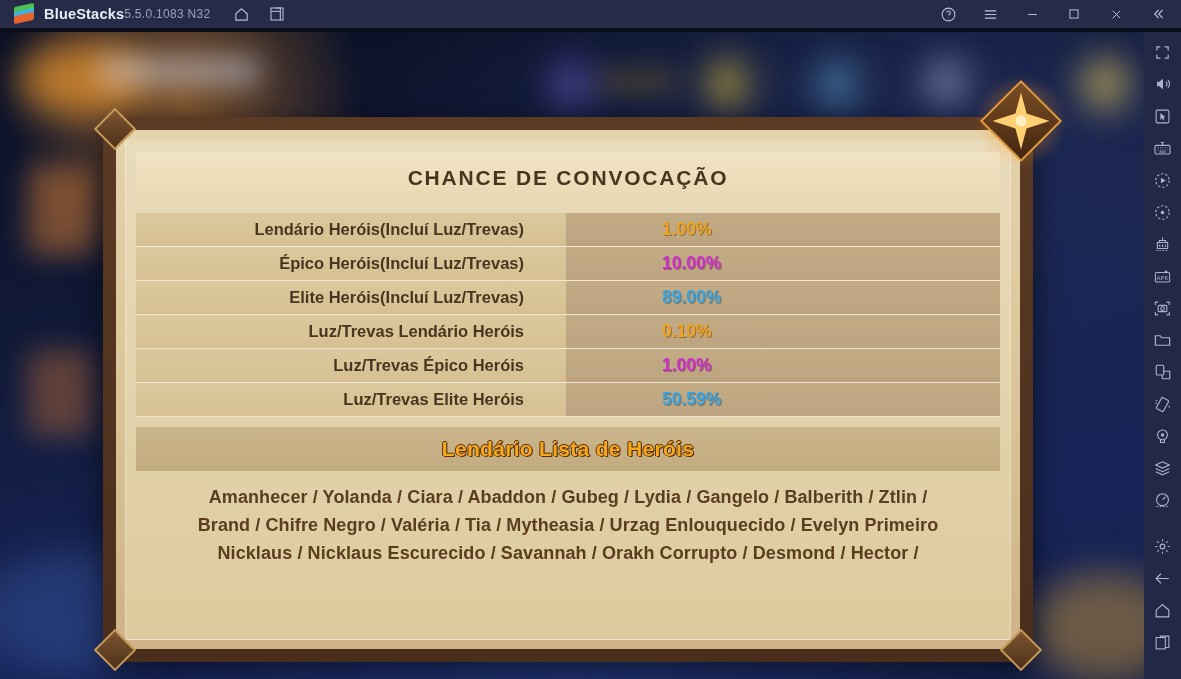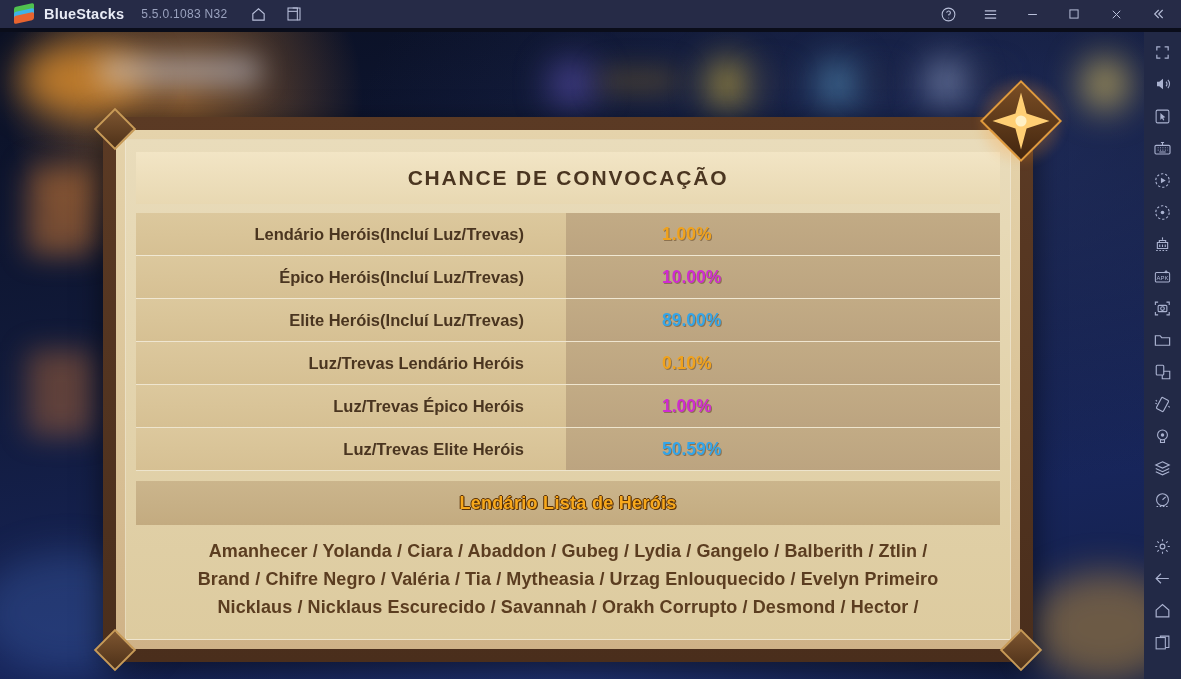--- a/index.html
+++ b/index.html
@@ -24,21 +24,21 @@
   }
   .bs-logo .l1, .bs-logo .l2, .bs-logo .l3 {
     position: absolute; left: 0; width: 20px; height: 8px;
     border-radius: 2px;
     transform: skewY(-12deg);
   }
   .bs-logo .l1 { top: 10px; background: #e8642f; }
   .bs-logo .l2 { top: 6px;  background: #3fb3e8; }
   .bs-logo .l3 { top: 1px;  background: #4fc24f; }
   .bs-title { color: #e8ebf5; font-size: 14.5px; font-weight: bold; letter-spacing: .2px; }
-  .bs-ver { color: #9aa2be; font-size: 12px; margin-left: 17px; letter-spacing: .3px; }
+  .bs-ver { color: #9aa2be; font-size: 12px; margin-left: 0; letter-spacing: .3px; }
   .tb-icon {
     width: 26px; height: 26px; margin-left: 10px;
     display: flex; align-items: center; justify-content: center;
     color: #b9c0da;
   }
   .tb-right { margin-left: auto; display: flex; align-items: center; padding-right: 6px; }
   .tb-right .tb-icon { margin-left: 12px; margin-right: 4px; }
 
   
   .sidebar {
@@ -130,21 +130,21 @@
     background: linear-gradient(180deg, #f2e5c5 0%, #e8d8b2 100%);
     display: flex; align-items: center; justify-content: center;
   }
   .dlg-title {
     color: #4a3520; font-size: 21px; font-weight: bold;
     letter-spacing: 1.8px;
   }
 
   .rows { display: flex; flex-direction: column; }
   .row {
-    height: 43px; display: flex; align-items: stretch;
+    height: 34px; display: flex; align-items: stretch;
     margin-bottom: 0;
     border-bottom: 1px solid rgba(255,255,255,.42);
   }
   .row .lbl {
     width: 430px;
     display: flex; align-items: center; justify-content: flex-end;
     padding-right: 42px;
     color: #4a3520; font-size: 16.5px; font-weight: bold;
     background: linear-gradient(180deg, #dcc89d 0%, #d6c093 100%);
   }
@@ -156,21 +156,21 @@
     background: linear-gradient(180deg, #c2ab85 0%, #bca480 100%);
     text-shadow: 1px 1px 0 rgba(80,50,20,.45);
   }
 
   .list-title-band {
     height: 44px; margin-top: 10px;
     background: linear-gradient(180deg, #cbb58c 0%, #c3ab80 100%);
     display: flex; align-items: center; justify-content: center;
   }
   .list-title {
-    font-size: 18px; font-weight: bold;
+    font-size: 21px; font-weight: bold;
     color: #f7a81c;
     text-shadow: 1px 1px 0 #5a3208, -1px 0 0 #5a3208, 0 -1px 0 #5a3208, 1px 0 0 #5a3208;
     letter-spacing: .3px;
   }
   .hero-list {
     padding: 12px 16px 0 16px;
     text-align: center;
     color: #5b3d20;
     font-size: 18px; font-weight: bold;
     line-height: 28px;

